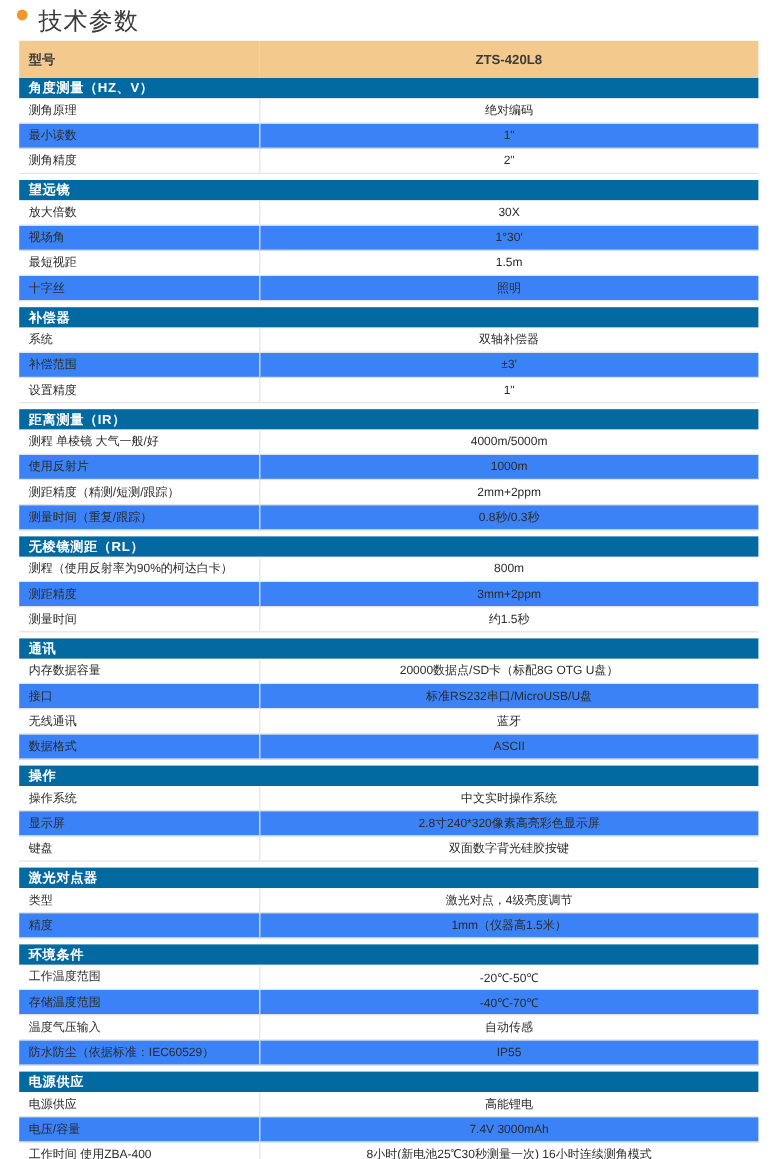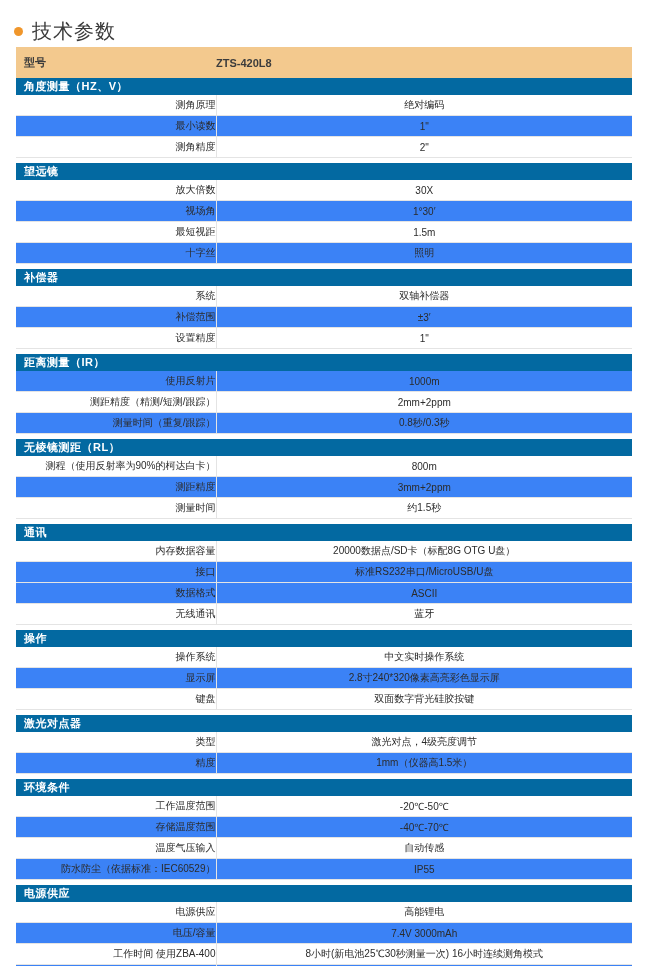--- a/index.html
+++ b/index.html
@@ -16,22 +16,22 @@
   }
   .page {
     position: relative;
     width: 646px;
     height: 966px;
     box-sizing: border-box;
     padding: 0;
   }
   .title-row {
     display: flex;
-    align-items: center;
-    padding: 21px 0 6px 14px;
+    align-items: flex-start;
+    padding: 8px 0 6px 14px;
   }
   .title-bullet {
     width: 9px;
     height: 9px;
     border-radius: 50%;
     background: #f0962b;
     margin-right: 9px;
     flex: 0 0 auto;
   }
   .title-text {
@@ -64,30 +64,29 @@
     letter-spacing: 0.5px;
   }
   tr.header td {
     background: #f3c98e;
     color: #3c3c3c;
     font-weight: bold;
     font-size: 11px;
     height: 31px;
   }
   tr.header td.c-label { padding-left: 8px; }
-  tr.header td.c-value { text-align: left; }
+  tr.header td.c-value { text-align: center; }
 
   tr.row td {
     height: 20px;
     border-bottom: 1px solid #e4e4e4;
   }
   tr.row td.c-label {
     padding-left: 8px;
     color: #2b2b2b;
-    text-align: right;
   }
   tr.row td.c-value {
     text-align: center;
     color: #2b2b2b;
     border-left: 1px solid #e4e4e4;
     margin-top: 12px;
   }
   tr.row.alt td {
     background: #3b82f6;
   }
@@ -174,20 +173,24 @@
         <tr class="row plain">
           <td class="c-label">设置精度</td>
           <td class="c-value">1"</td>
         </tr>
         <tr class="spacer">
           <td colspan="2"></td>
         </tr>
         <tr class="section">
           <td colspan="2">距离测量（IR）</td>
         </tr>
+        <tr class="row plain">
+          <td class="c-label">测程 单棱镜 大气一般/好</td>
+          <td class="c-value">4000m/5000m</td>
+        </tr>
         <tr class="row alt">
           <td class="c-label">使用反射片</td>
           <td class="c-value">1000m</td>
         </tr>
         <tr class="row plain">
           <td class="c-label">测距精度（精测/短测/跟踪）</td>
           <td class="c-value">2mm+2ppm</td>
         </tr>
         <tr class="row alt">
           <td class="c-label">测量时间（重复/跟踪）</td>
@@ -218,28 +221,28 @@
           <td colspan="2">通讯</td>
         </tr>
         <tr class="row plain">
           <td class="c-label">内存数据容量</td>
           <td class="c-value">20000数据点/SD卡（标配8G OTG U盘）</td>
         </tr>
         <tr class="row alt">
           <td class="c-label">接口</td>
           <td class="c-value">标准RS232串口/MicroUSB/U盘</td>
         </tr>
+        <tr class="row plain">
+          <td class="c-label">无线通讯</td>
+          <td class="c-value">蓝牙</td>
+        </tr>
         <tr class="row alt">
           <td class="c-label">数据格式</td>
           <td class="c-value">ASCII</td>
         </tr>
-        <tr class="row plain">
-          <td class="c-label">无线通讯</td>
-          <td class="c-value">蓝牙</td>
-        </tr>
         <tr class="spacer">
           <td colspan="2"></td>
         </tr>
         <tr class="section">
           <td colspan="2">操作</td>
         </tr>
         <tr class="row plain">
           <td class="c-label">操作系统</td>
           <td class="c-value">中文实时操作系统</td>
         </tr>

